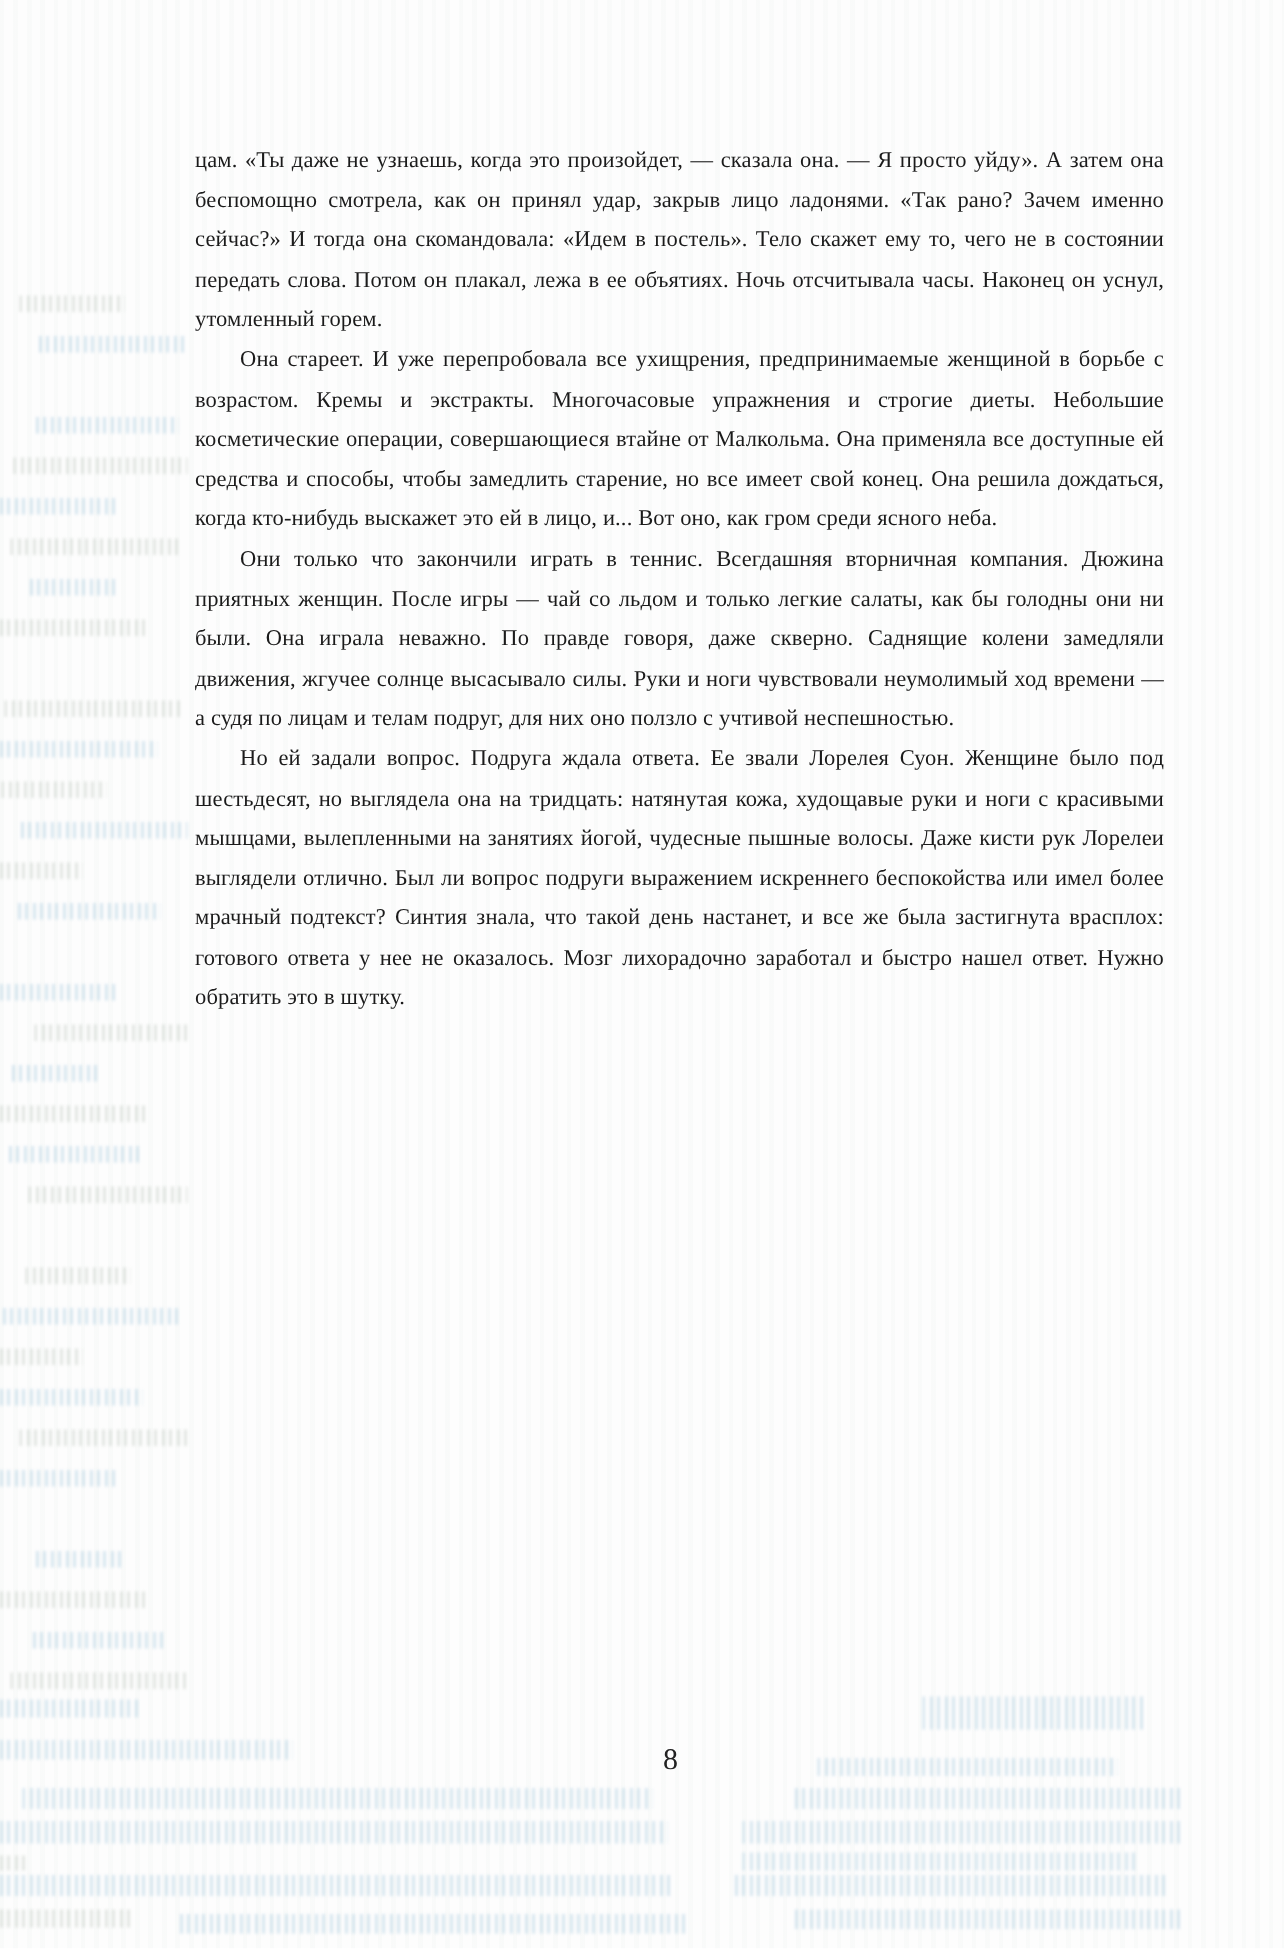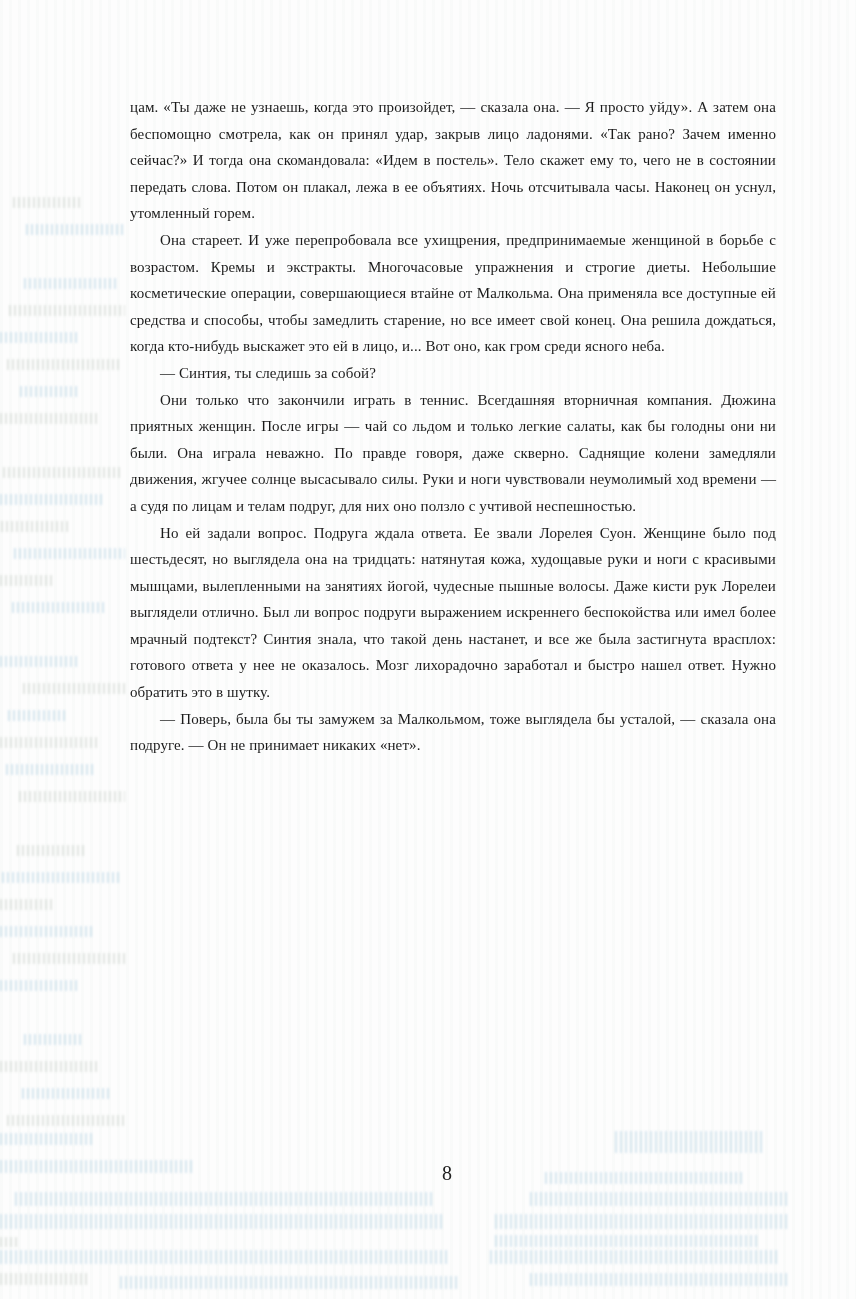--- a/index.html
+++ b/index.html
@@ -60,24 +60,22 @@
   }
 </style>
 </head>
 <body>
 
 <div class="page">
 
   <div class="text-column">
     <p class="no-indent">цам. «Ты даже не узнаешь, когда это произойдет, — сказала она. — Я просто уйду». А затем она беспомощно смотрела, как он принял удар, закрыв лицо ладонями. «Так рано? Зачем именно сейчас?» И тогда она скомандовала: «Идем в постель». Тело скажет ему то, чего не в состоянии передать слова. Потом он плакал, лежа в ее объятиях. Ночь отсчитывала часы. Наконец он уснул, утомленный горем.</p>
     <p>Она стареет. И уже перепробовала все ухищрения, предпринимаемые женщиной в борьбе с возрастом. Кремы и экстракты. Многочасовые упражнения и строгие диеты. Небольшие косметические операции, совершающиеся втайне от Малкольма. Она применяла все доступные ей средства и способы, чтобы замедлить старение, но все имеет свой конец. Она решила дождаться, когда кто-нибудь выскажет это ей в лицо, и... Вот оно, как гром среди ясного неба.</p>
-    <p>— Синтия, ты следишь за собой?</p>
     <p>Они только что закончили играть в теннис. Всегдашняя вторничная компания. Дюжина приятных женщин. После игры — чай со льдом и только легкие салаты, как бы голодны они ни были. Она играла неважно. По правде говоря, даже скверно. Саднящие колени замедляли движения, жгучее солнце высасывало силы. Руки и ноги чувствовали неумолимый ход времени — а судя по лицам и телам подруг, для них оно ползло с учтивой неспешностью.</p>
     <p>Но ей задали вопрос. Подруга ждала ответа. Ее звали Лорелея Суон. Женщине было под шестьдесят, но выглядела она на тридцать: натянутая кожа, худощавые руки и ноги с красивыми мышцами, вылепленными на занятиях йогой, чудесные пышные волосы. Даже кисти рук Лорелеи выглядели отлично. Был ли вопрос подруги выражением искреннего беспокойства или имел более мрачный подтекст? Синтия знала, что такой день настанет, и все же была застигнута врасплох: готового ответа у нее не оказалось. Мозг лихорадочно заработал и быстро нашел ответ. Нужно обратить это в шутку.</p>
-    <p>— Поверь, была бы ты замужем за Малкольмом, тоже выглядела бы усталой, — сказала она подруге. — Он не принимает никаких «нет».</p>
   </div>
 
   <div class="page-number">8</div>
 
 <div class="bleed gray" style="left: 13px; top: 197px; width: 70px; height: 11px;"></div>
     <div class="bleed cyan" style="left: 26px; top: 224px; width: 99px; height: 11px;"></div>
     <div class="bleed cyan" style="left: 24px; top: 278px; width: 95px; height: 11px;"></div>
     <div class="bleed gray" style="left: 9px; top: 305px; width: 116px; height: 11px;"></div>
     <div class="bleed cyan" style="left: 0px; top: 332px; width: 80px; height: 11px;"></div>
     <div class="bleed gray" style="left: 7px; top: 359px; width: 112px; height: 11px;"></div>

